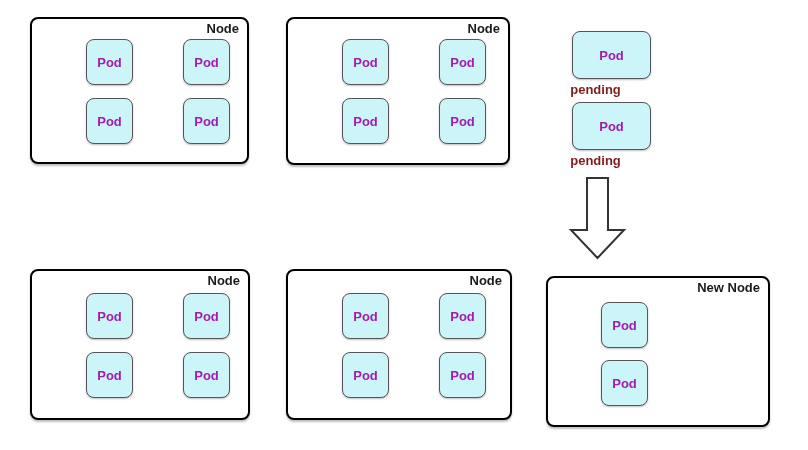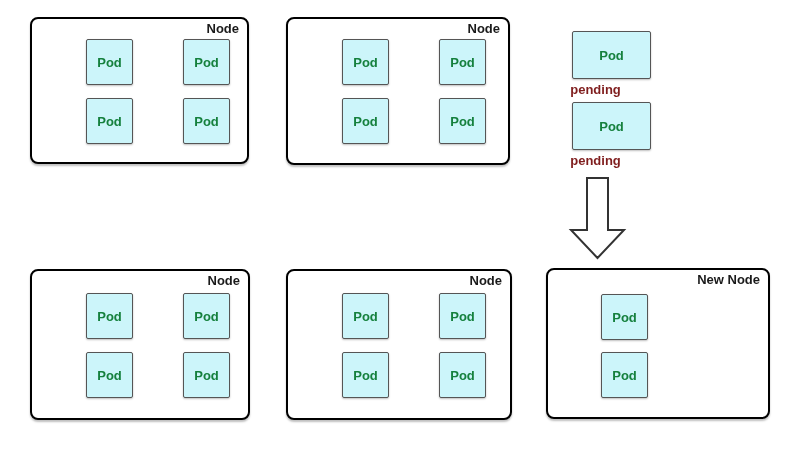--- a/index.html
+++ b/index.html
@@ -44,37 +44,37 @@
     row-gap: 13px;
   }
   .pods.grid1 {
     grid-template-columns: 79px;
     grid-auto-rows: 46px;
     row-gap: 12px;
   }
   .pod {
     background: #ccf5fa;
     border: 1px solid #555555;
-    border-radius: 2px;
+    border-radius: 8px;
     box-shadow: 0 1px 2px rgba(0,0,0,0.25);
     display: flex;
     align-items: center;
     justify-content: center;
     font-size: 13px;
     font-weight: 700;
-    color: #15803d;
+    color: #a21caf;
     box-sizing: border-box;
     margin-left: 32px;
   }
   
   .node-1 { left: 30px;  top: 17px;  width: 219px; height: 147px; }
   .node-2 { left: 286px; top: 17px;  width: 224px; height: 148px; }
   .node-3 { left: 30px;  top: 269px; width: 220px; height: 151px; }
   .node-4 { left: 286px; top: 269px; width: 226px; height: 151px; }
-  .node-5 { left: 546px; top: 268px; width: 224px; height: 151px; padding-left: 40px; }
+  .node-5 { left: 546px; top: 276px; width: 224px; height: 151px; padding-left: 40px; }
   .node-1 .pods, .node-2 .pods { left: 22px; top: 20px; }
   .node-3 .pods, .node-4 .pods { left: 22px; top: 22px; }
   .node-5 .pods { left: 21px; top: 24px; }
   
   .pending-stack {
     position: absolute;
     left: 556px;
     top: 31px;
     width: 79px;
     display: flex;

